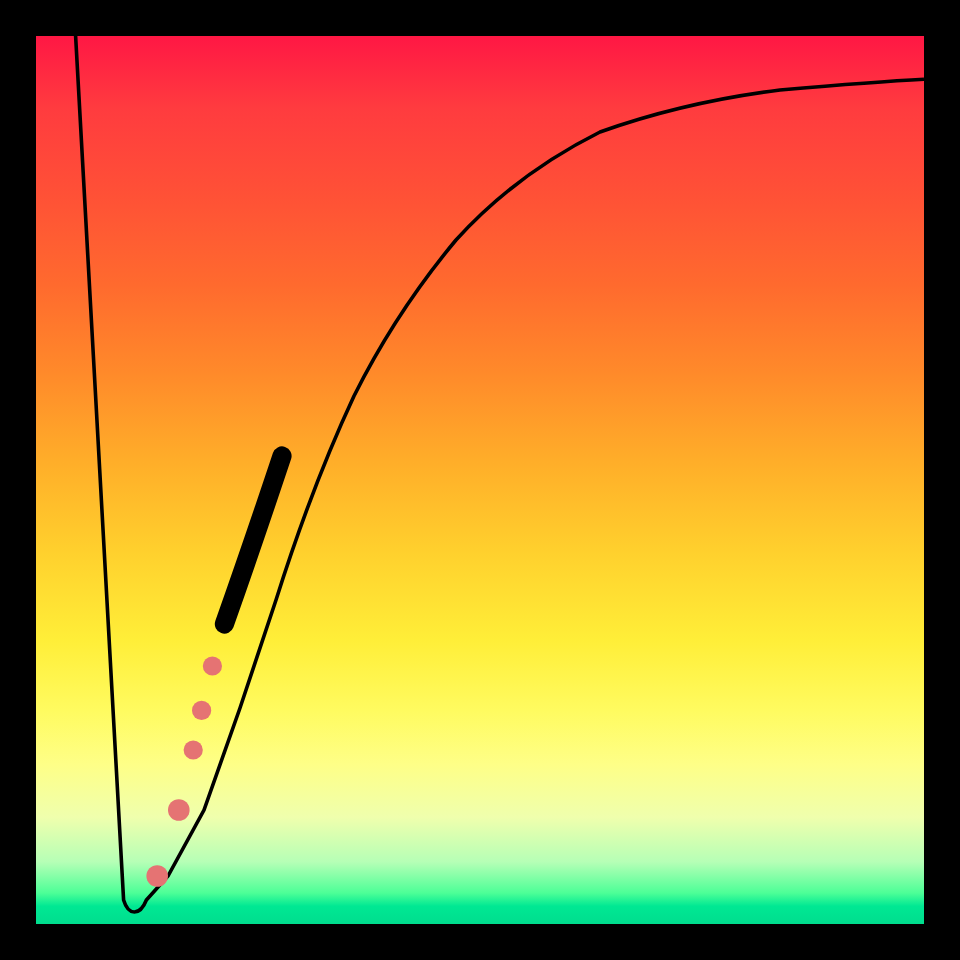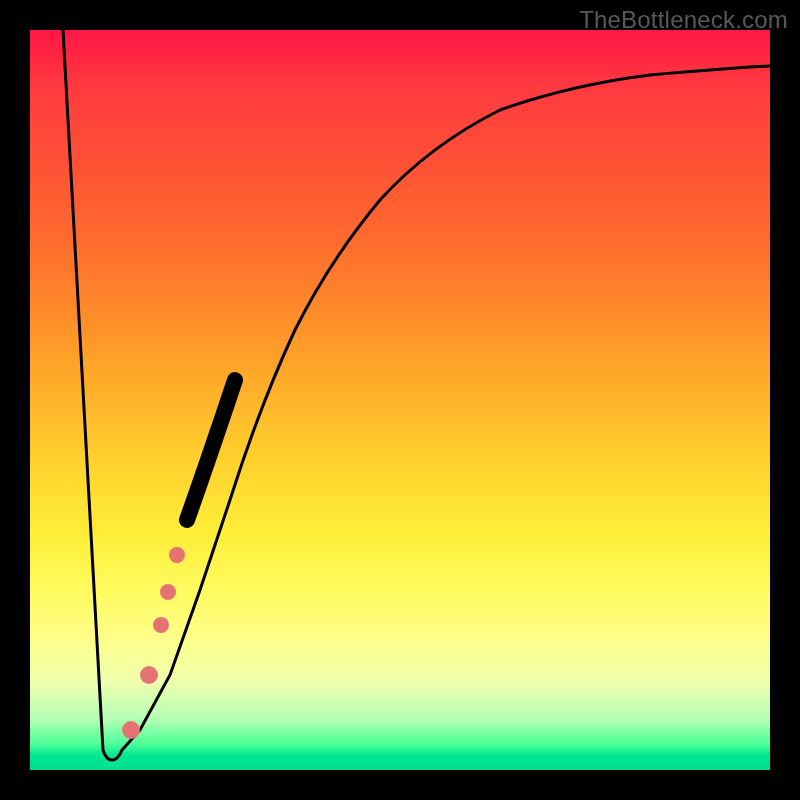--- a/index.html
+++ b/index.html
@@ -108,14 +108,13 @@
                Q 180 425 205 350"></path>
 
       <circle class="highlight-dot" cx="147" cy="525" r="8"></circle>
       <circle class="highlight-dot" cx="138" cy="562" r="8"></circle>
       <circle class="highlight-dot" cx="131" cy="595" r="8"></circle>
       <circle class="highlight-dot" cx="119" cy="645" r="9"></circle>
       <circle class="highlight-dot" cx="101" cy="700" r="9"></circle>
     </svg>
   </div>
 
-  <div class="watermark">TheBottleneck.com</div>
 </div>
 
 </body></html>

